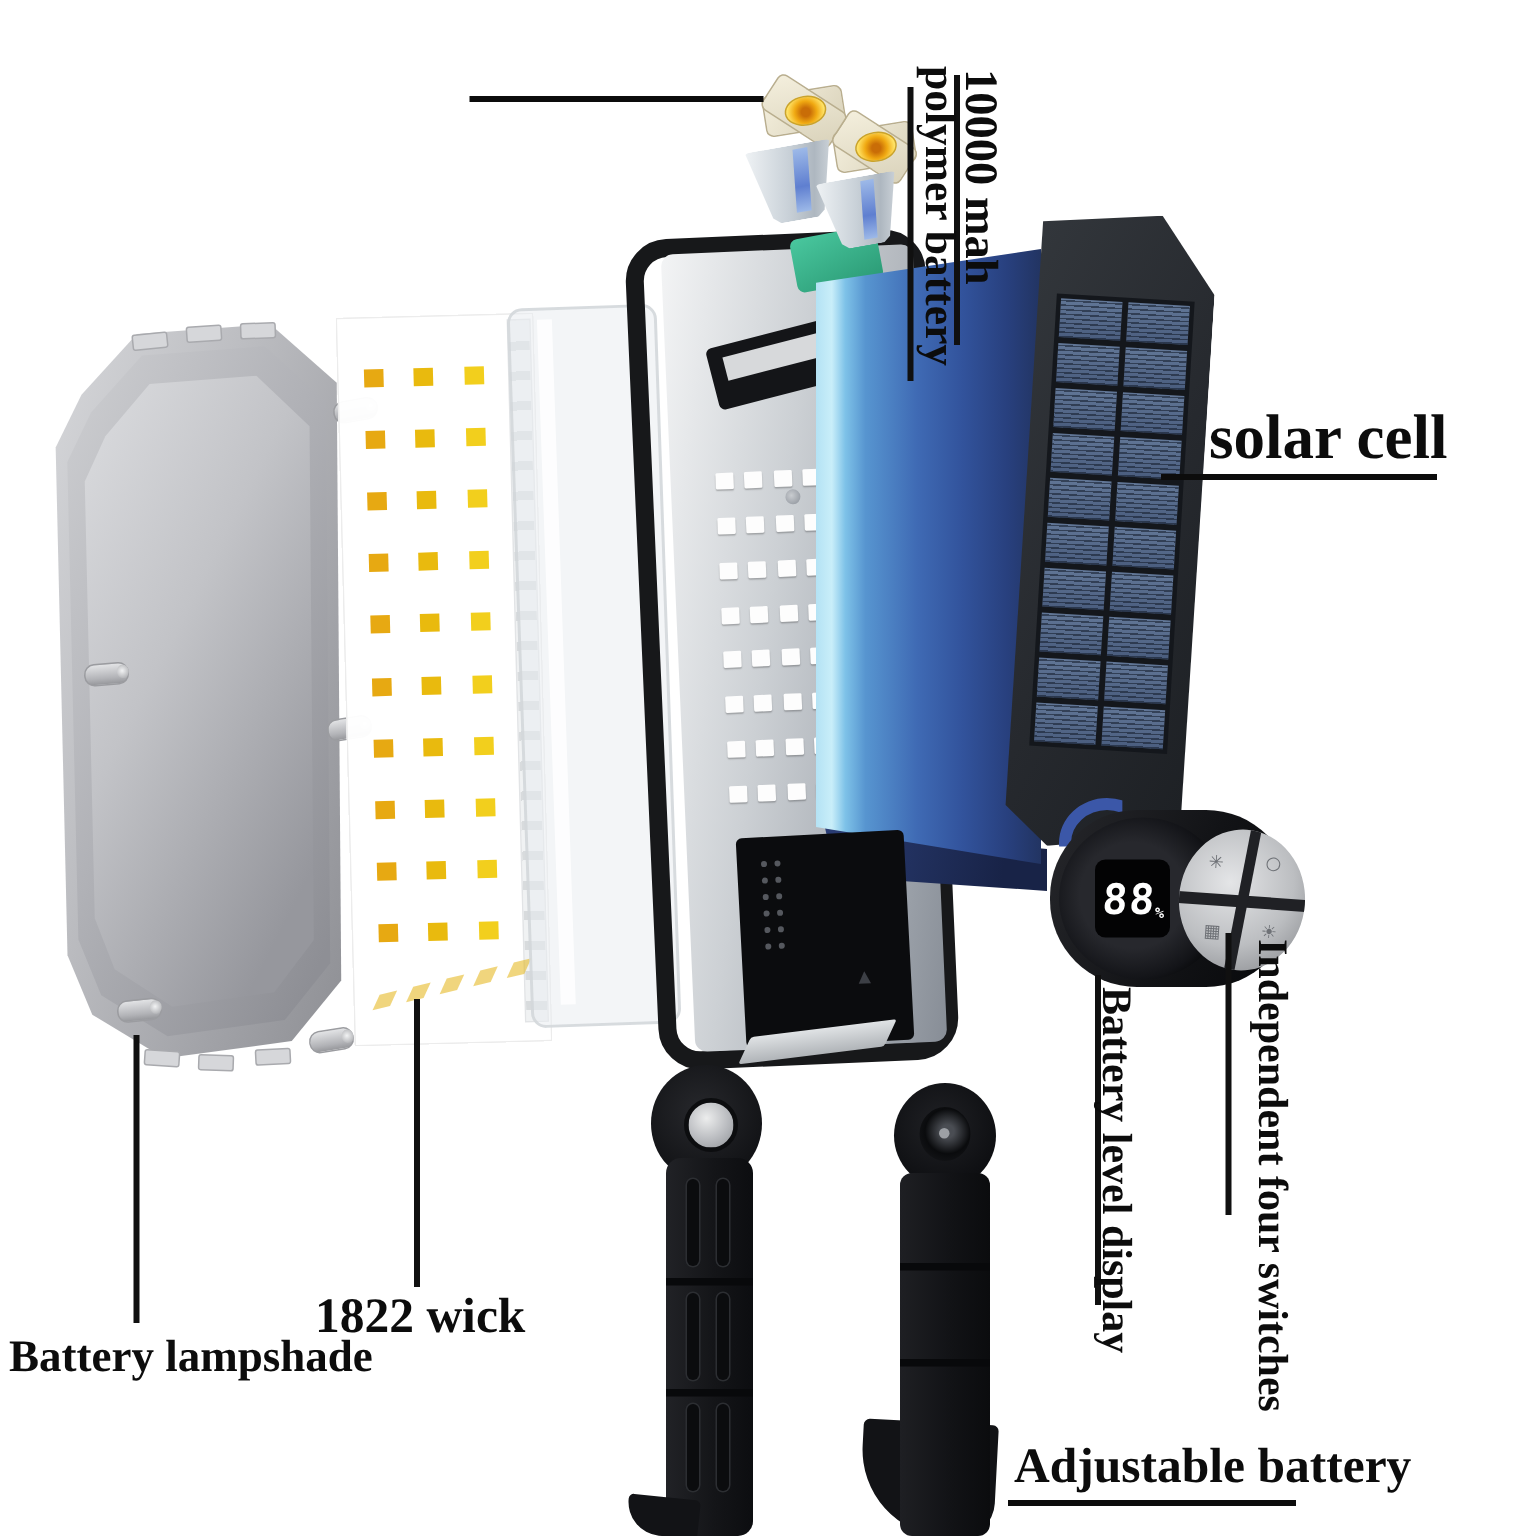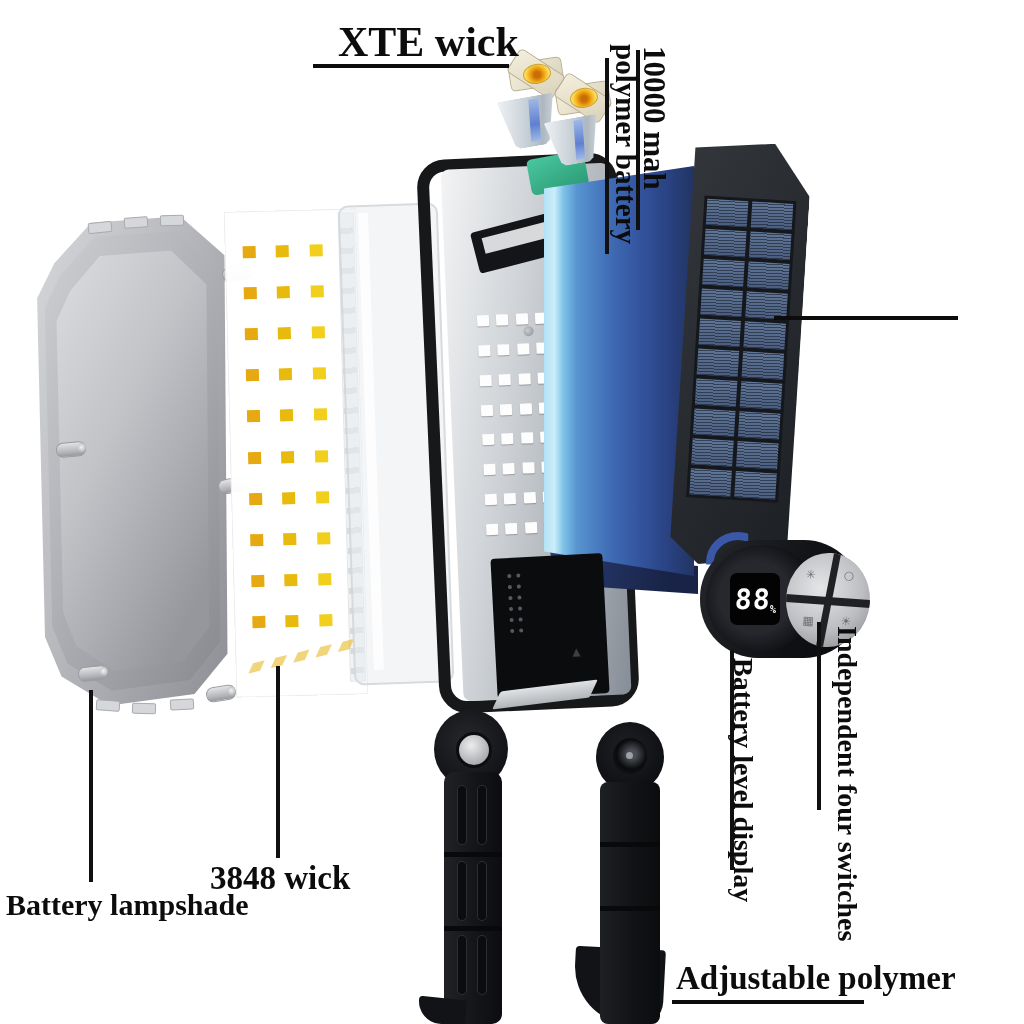--- a/index.html
+++ b/index.html
@@ -370,22 +370,22 @@
   <div class="vline vl-lamp"></div>
   <div class="vline vl-2835"></div>
   <div class="vline vl-disp"></div>
   <div class="vline vl-sw"></div>
   <div class="vline vl-bat1"></div>
   <div class="vline vl-bat2"></div>
   <div class="abs u-xte"></div>
   <div class="abs u-solar"></div>
   <div class="abs u-adjust"></div>
 
-  <div class="lbl lbl-xte">XTE wick</div>
   <div class="vtext v-bat1">10000 mah</div>
   <div class="vtext v-bat2">polymer battery</div>
+  <div class="lbl lbl-solar">solar cell</div>
   <div class="vtext v-disp">Battery level display</div>
   <div class="vtext v-sw">Independent four switches</div>
   <div class="lbl lbl-optical">Battery lampshade</div>
-  <div class="lbl lbl-2835">3848 wick</div>
-  <div class="lbl lbl-adjust">Adjustable polymer</div>
+  <div class="lbl lbl-2835">1822 wick</div>
+  <div class="lbl lbl-adjust">Adjustable battery</div>
 
 </div>
 
 </body></html>

